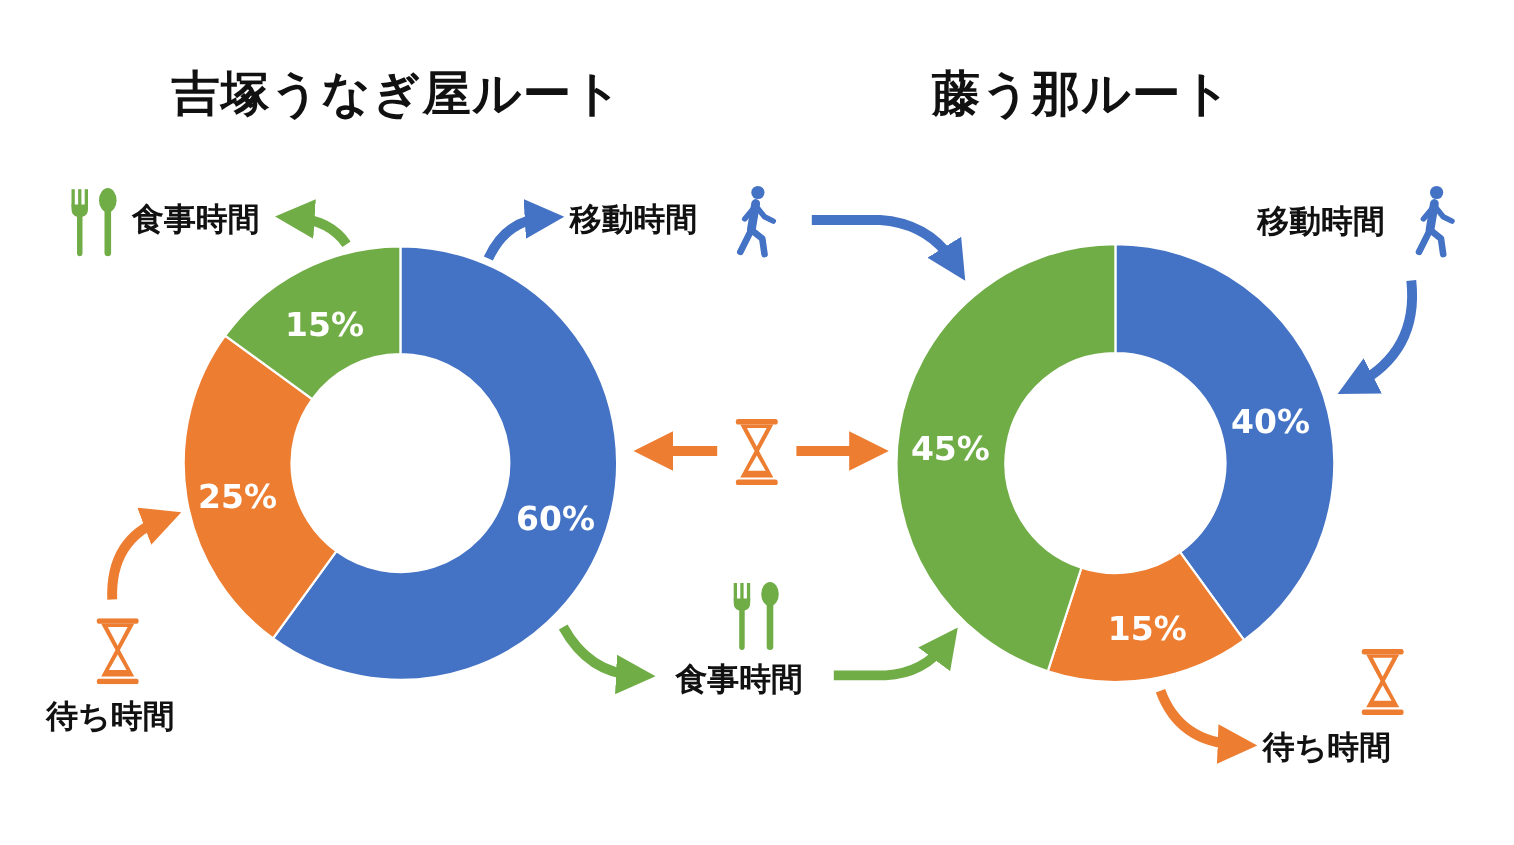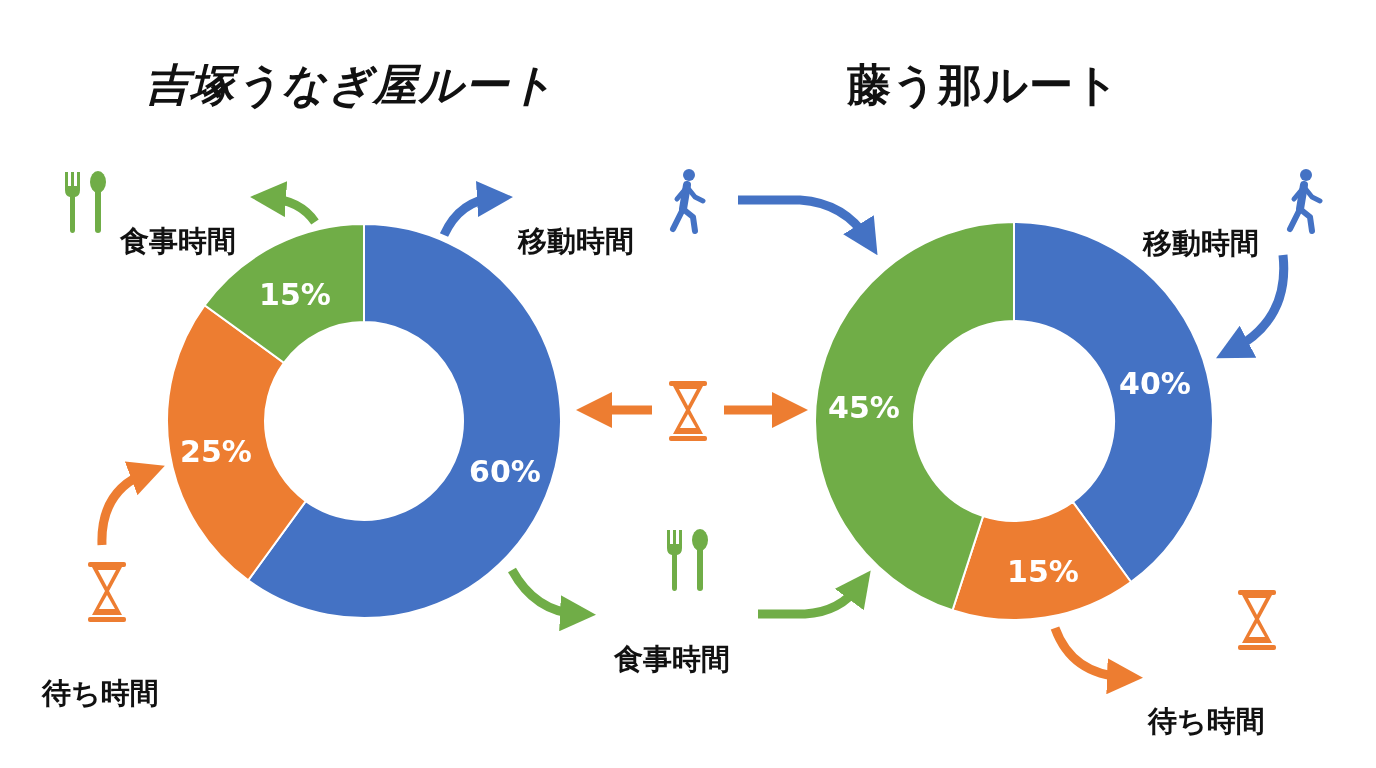--- a/index.html
+++ b/index.html
@@ -1,27 +1,27 @@
 <!DOCTYPE html>
 <html><head>
 <meta charset="utf-8">
 <style>
   html, body { margin: 0; padding: 0; background: #ffffff; }
   body { width: 1376px; height: 768px; position: relative; overflow: hidden;
          font-family: "DejaVu Sans", "Liberation Sans", sans-serif; color: #111; }
   .title { position: absolute; font-weight: bold; font-size: 44px; letter-spacing: 1px; }
-  .label { position: absolute; font-weight: bold; font-size: 29px; white-space: nowrap; margin-top: 42px; }
+  .label { position: absolute; font-weight: bold; font-size: 29px; white-space: nowrap; }
   .pct { font-family: "DejaVu Sans", sans-serif; font-weight: bold; font-size: 30px; fill: #ffffff; }
   svg.layer { position: absolute; left: 0; top: 0; }
   .icon { position: absolute; }
 </style>
 </head>
 <body>
 
-<div class="title" style="left:145px; top:56px;font-style:italic;">吉塚うなぎ屋ルート</div>
+<div class="title" style="left:156px; top:56px;">吉塚うなぎ屋ルート</div>
 <div class="title" style="left:847px; top:56px;">藤う那ルート</div>
 
 <svg class="layer" width="1376" height="768">
   <defs>
     <marker id="ahBlue" viewBox="0 0 10 10" refX="5" refY="5" markerWidth="4" markerHeight="4" orient="auto">
       <path d="M0,0 L10,5 L0,10 z" fill="#4472C4"></path>
     </marker>
     <marker id="ahOrange" viewBox="0 0 10 10" refX="5" refY="5" markerWidth="4" markerHeight="4" orient="auto">
       <path d="M0,0 L10,5 L0,10 z" fill="#ED7D31"></path>
     </marker>

